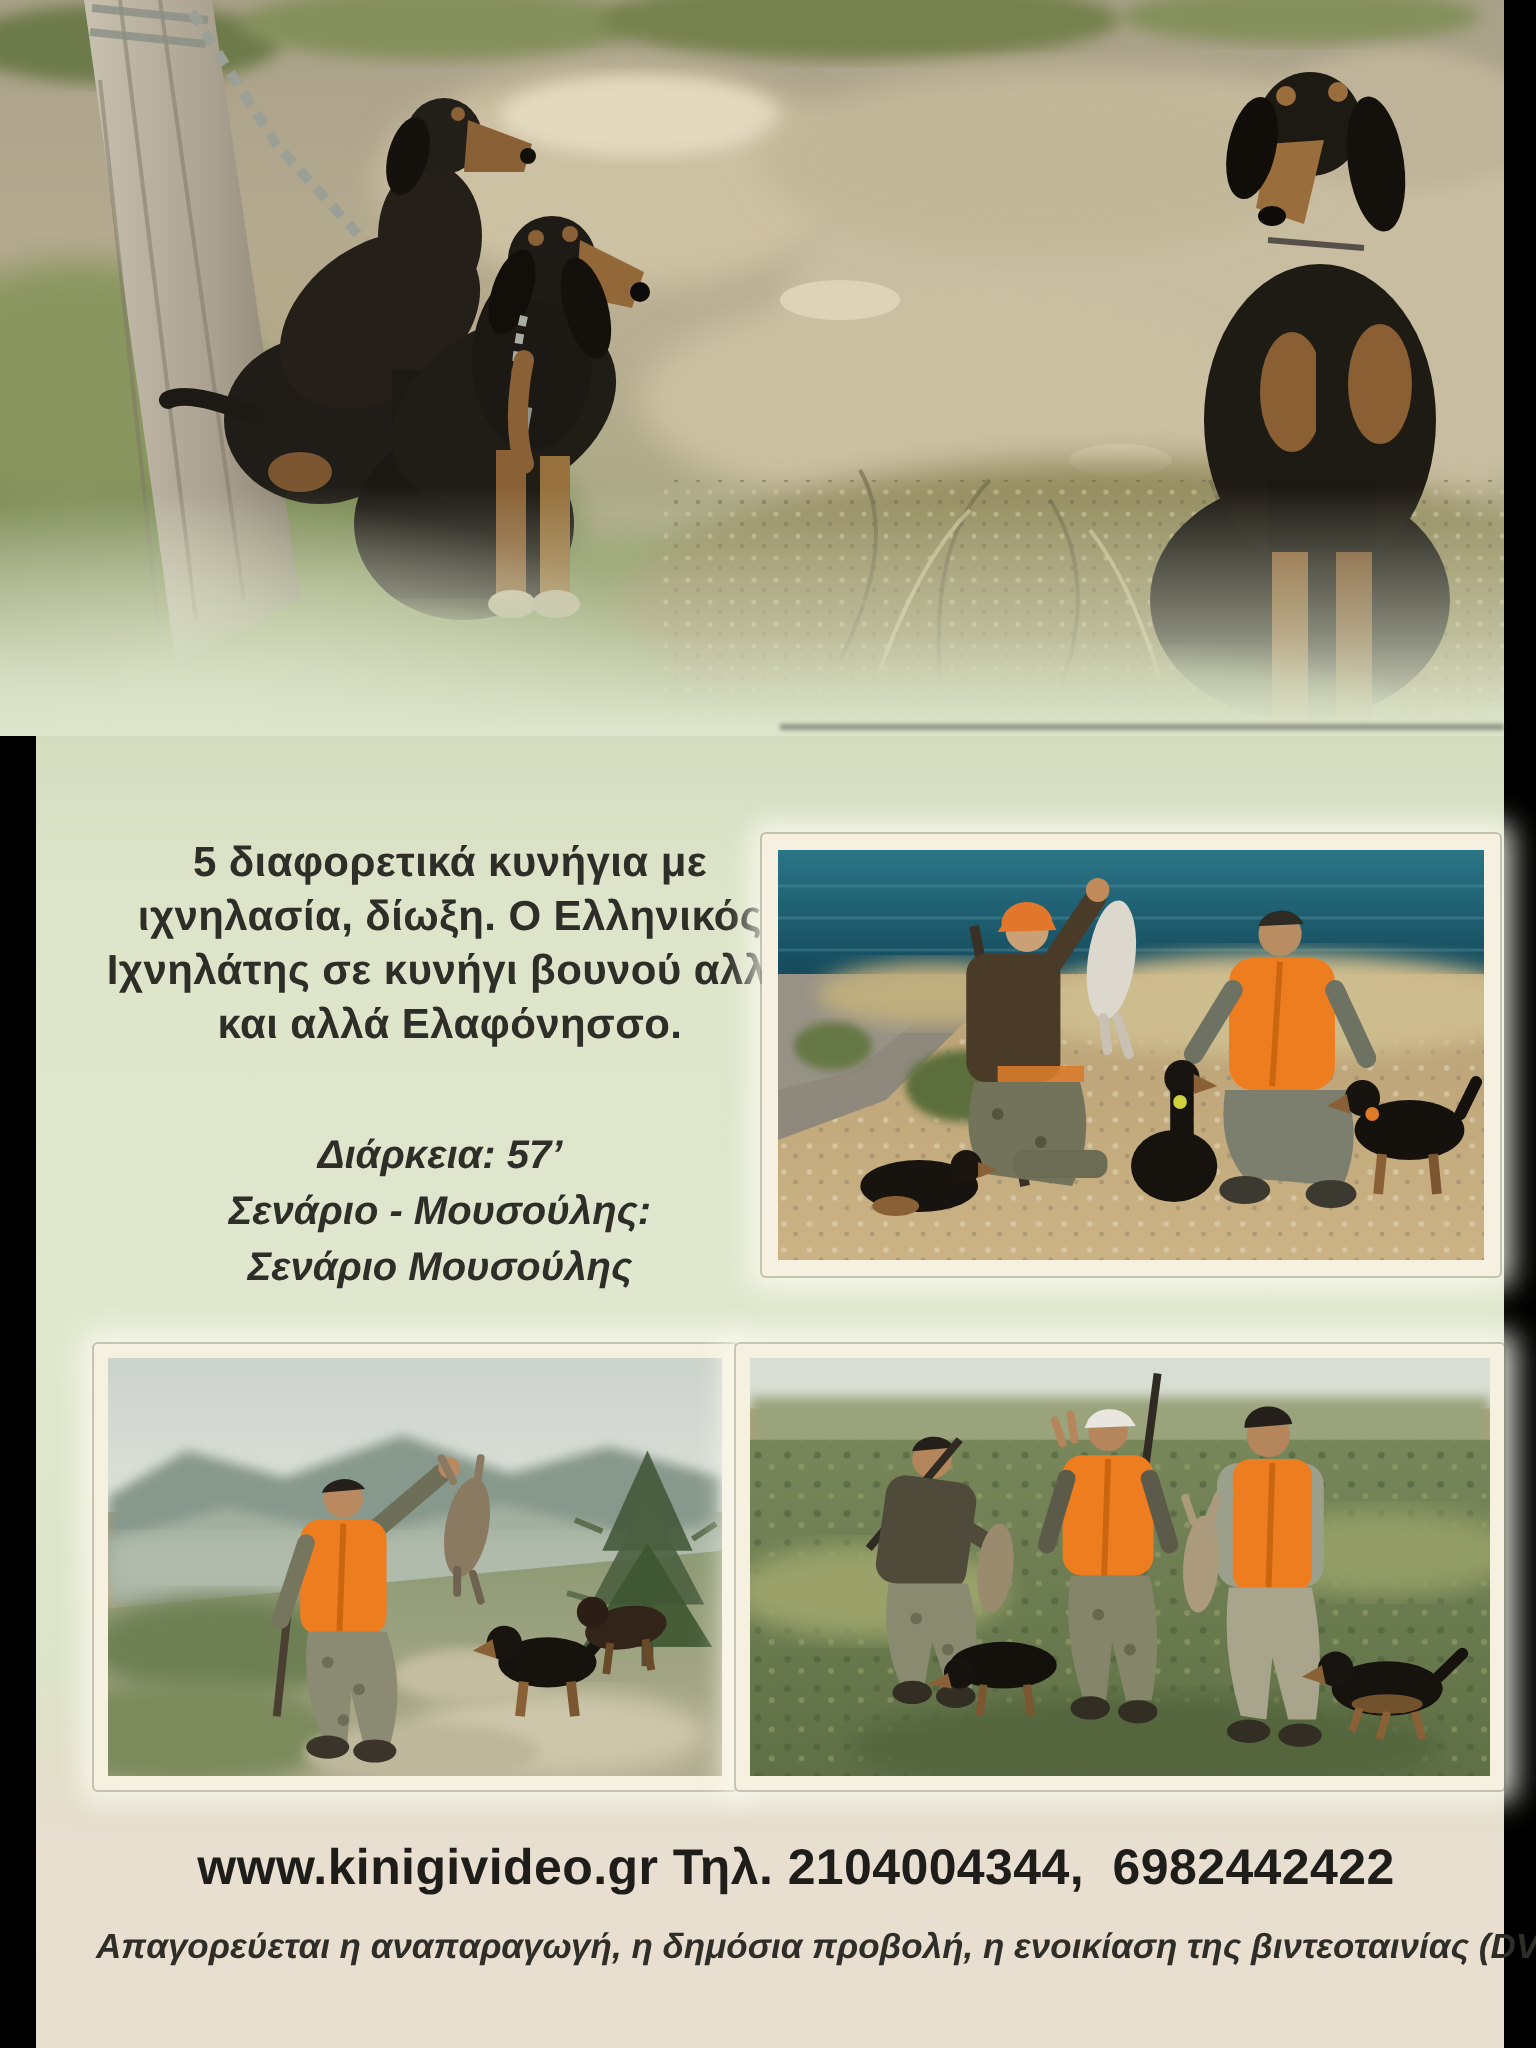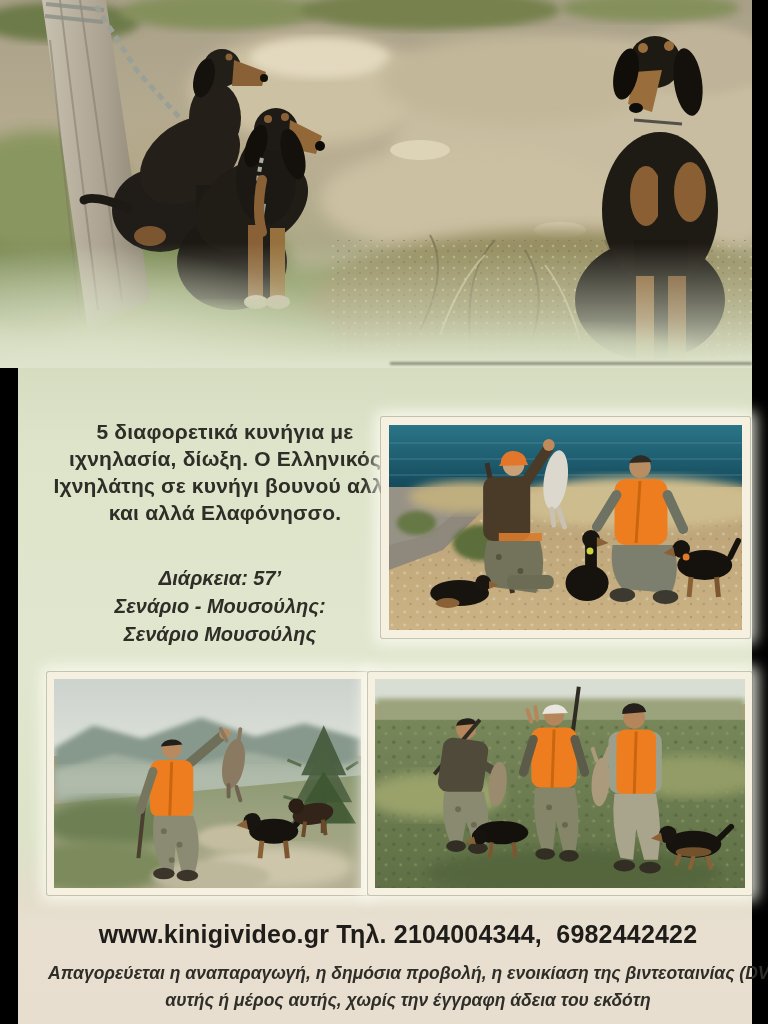--- a/index.html
+++ b/index.html
@@ -458,17 +458,16 @@
             <ellipse cx="322" cy="178" rx="18" ry="5" fill="#8a6136" opacity=".8"></ellipse>
           </g>
         </svg>
       </div>
     </div>
 
     <div class="contact"><span>www.kinigivideo.gr</span> <span>Τηλ.</span> <span>2104004344,  6982442422</span></div>
 
     <div class="legal">
       <div>Απαγορεύεται η αναπαραγωγή, η δημόσια προβολή, η ενοικίαση της βιντεοταινίας (DVD)</div>
-      <div>αυτής ή μέρος αυτής, χωρίς την έγγραφη άδεια του εκδότη</div>
     </div>
 
   </div>
 </div>
 
 </body></html>

